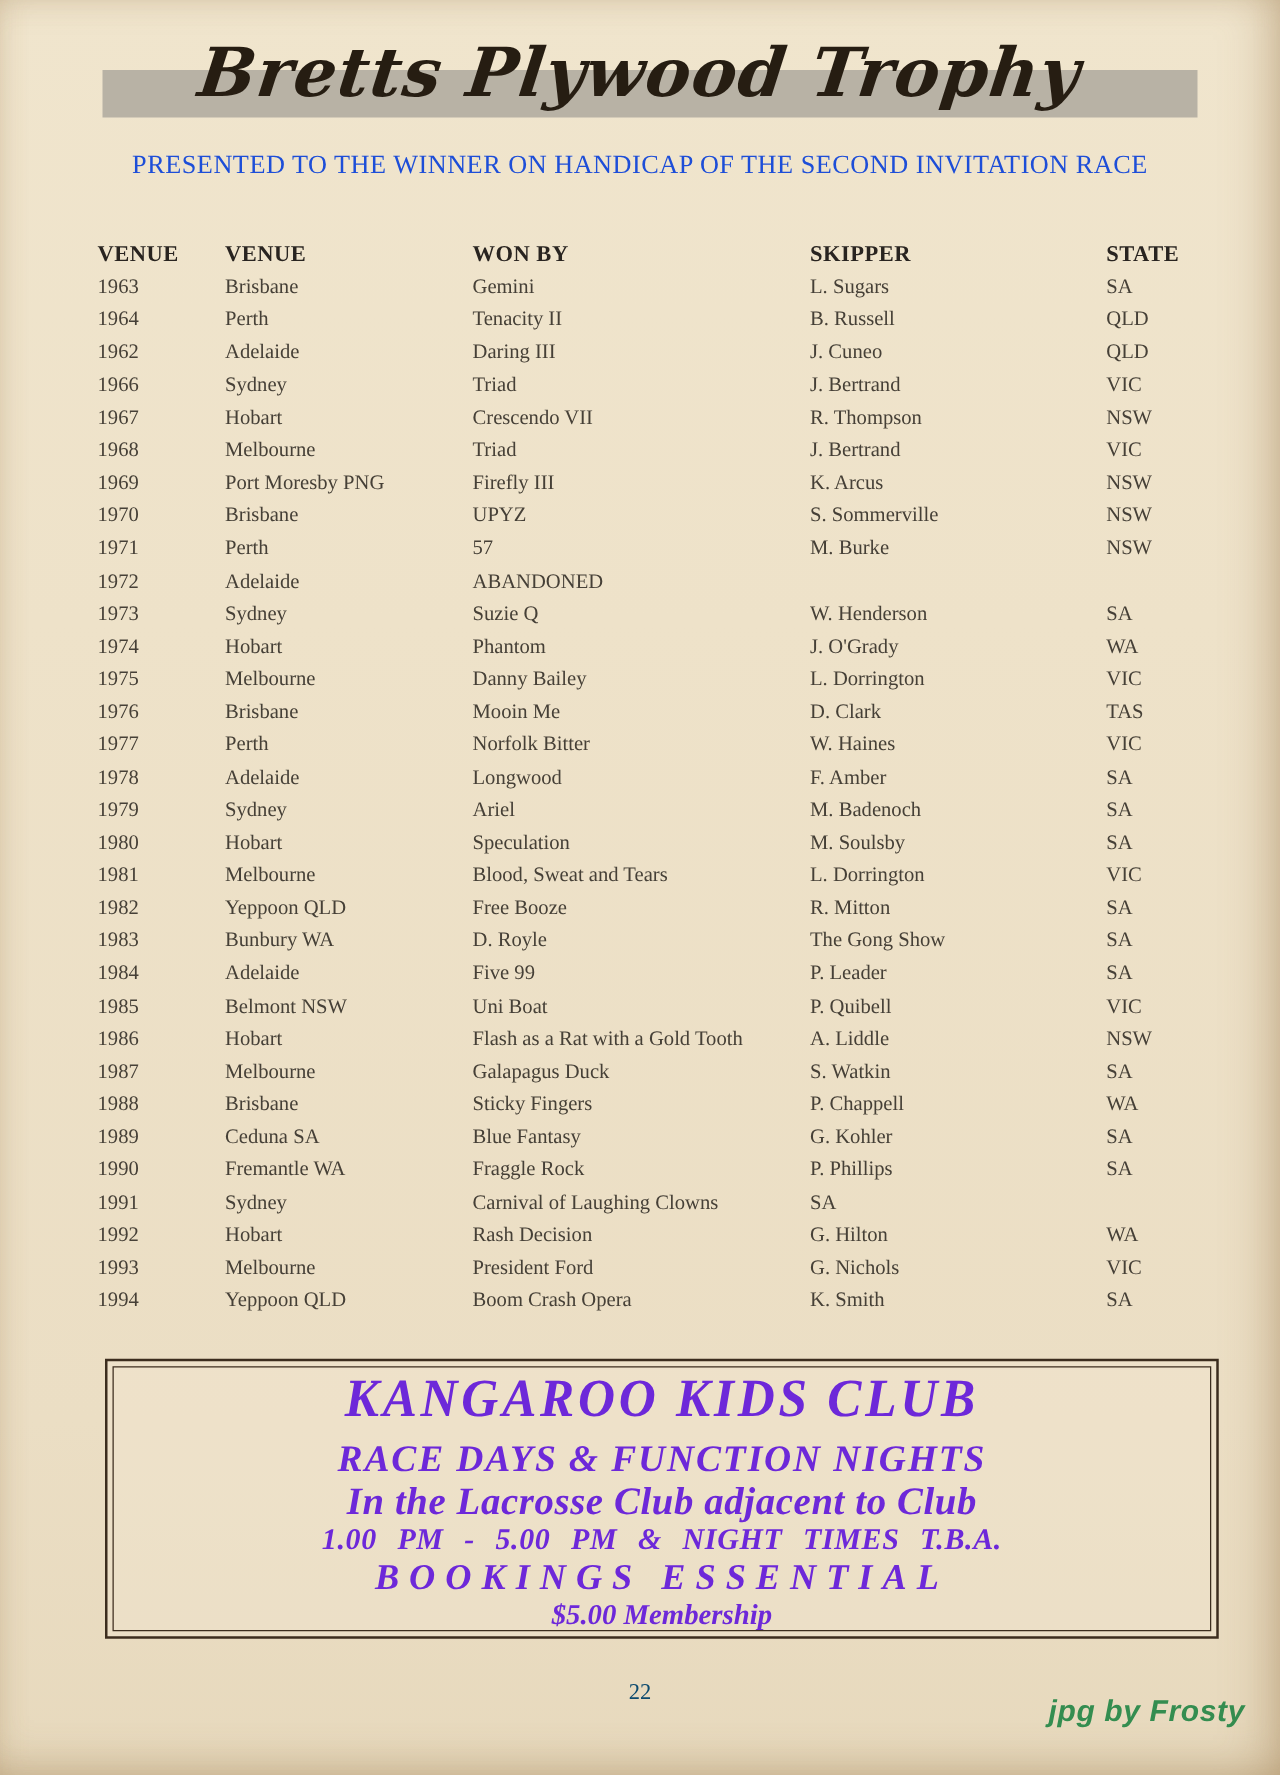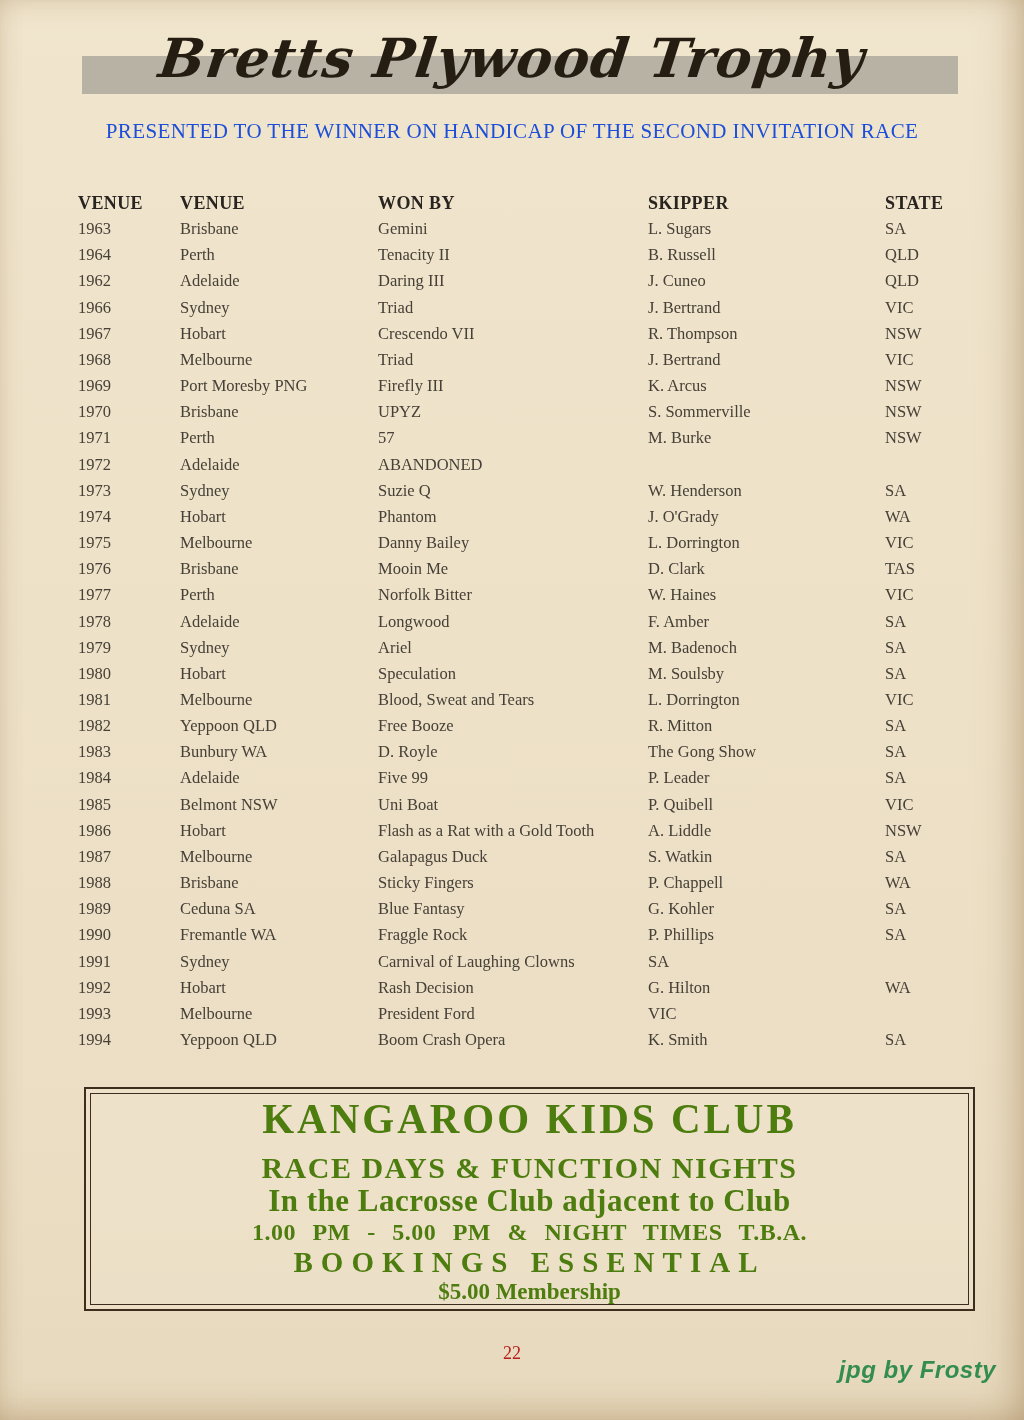--- a/index.html
+++ b/index.html
@@ -46,33 +46,33 @@
   .trow{font-size:16.5px;}
   .cell{white-space:nowrap;overflow:visible;}
   
   .ad-box{
     position:absolute;left:84px;top:1087px;width:891px;height:224px;
     border:2.5px solid #3c2d1e;box-sizing:border-box;padding:4px;
     background:rgba(243,233,213,.35);
   }
   .ad-inner{
     border:1.5px solid #3c2d1e;width:100%;height:100%;box-sizing:border-box;
-    text-align:center;color:#4d7c0f;overflow:hidden;padding-top:2px;
+    text-align:center;color:#6d28d9;overflow:hidden;padding-top:2px;font-style:italic;
   }
   .ad-l1{font-size:41px;line-height:44px;font-weight:bold;letter-spacing:3px;transform:scaleY(1.05);}
   .ad-l2{font-size:30px;line-height:32px;font-weight:bold;letter-spacing:1.5px;margin-top:12px;}
   .ad-l3{font-size:31px;line-height:34px;font-weight:bold;letter-spacing:.5px;}
   .ad-l4{font-size:24px;line-height:28px;font-weight:bold;word-spacing:10px;letter-spacing:.5px;}
   .ad-l5{font-size:29px;line-height:32px;font-weight:bold;letter-spacing:8px;}
   .ad-l6{font-size:23px;line-height:27px;font-weight:bold;}
   .ad-l7{font-size:23px;line-height:28px;font-weight:bold;}
   
   .page-number{
     position:absolute;left:0;top:1343px;width:100%;text-align:center;
-    font-size:18px;color:#b91c1c;
+    font-size:18px;color:#0c4a6e;
   }
   .watermark{
     position:absolute;right:28px;top:1356px;
     font-family:"Liberation Sans", sans-serif;font-style:italic;font-weight:bold;
     font-size:24px;color:#15803d;opacity:.85;letter-spacing:.5px;z-index:60;
   }
 </style>
 </head>
 <body>
 
@@ -295,20 +295,21 @@
         <div class="cell">1992</div>
         <div class="cell">Hobart</div>
         <div class="cell">Rash Decision</div>
         <div class="cell">G. Hilton</div>
         <div class="cell">WA</div>
       </div>
       <div class="trow">
         <div class="cell">1993</div>
         <div class="cell">Melbourne</div>
         <div class="cell">President Ford</div>
+        <div class="cell">G. Nichols</div>
         <div class="cell">VIC</div>
       </div>
       <div class="trow">
         <div class="cell">1994</div>
         <div class="cell">Yeppoon QLD</div>
         <div class="cell">Boom Crash Opera</div>
         <div class="cell">K. Smith</div>
         <div class="cell">SA</div>
       </div>
     </div>

